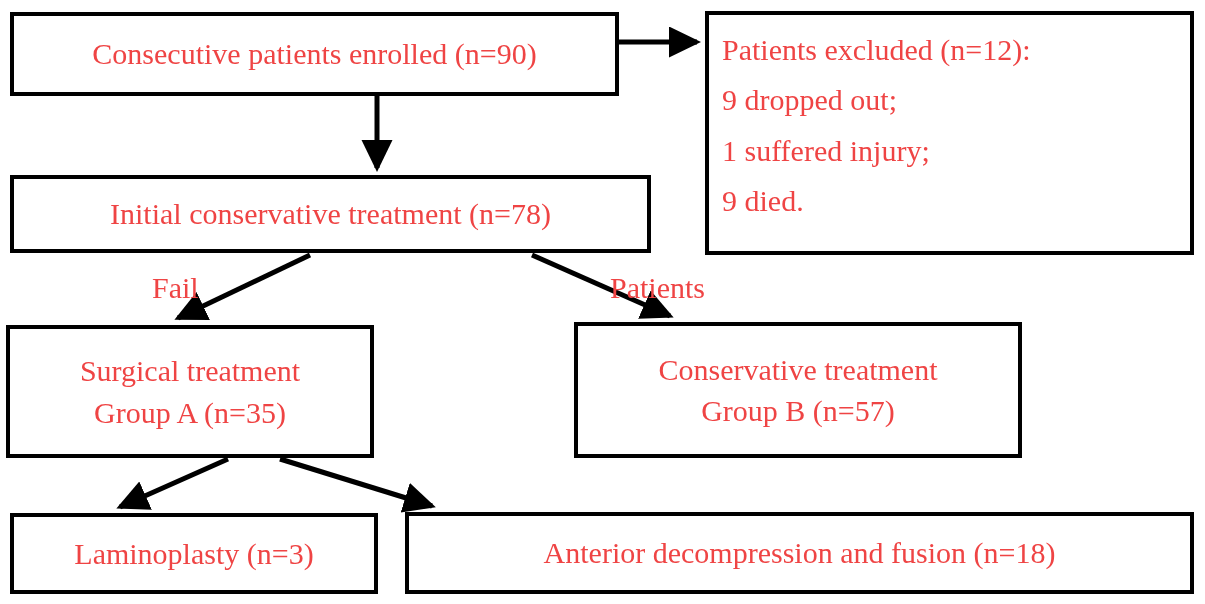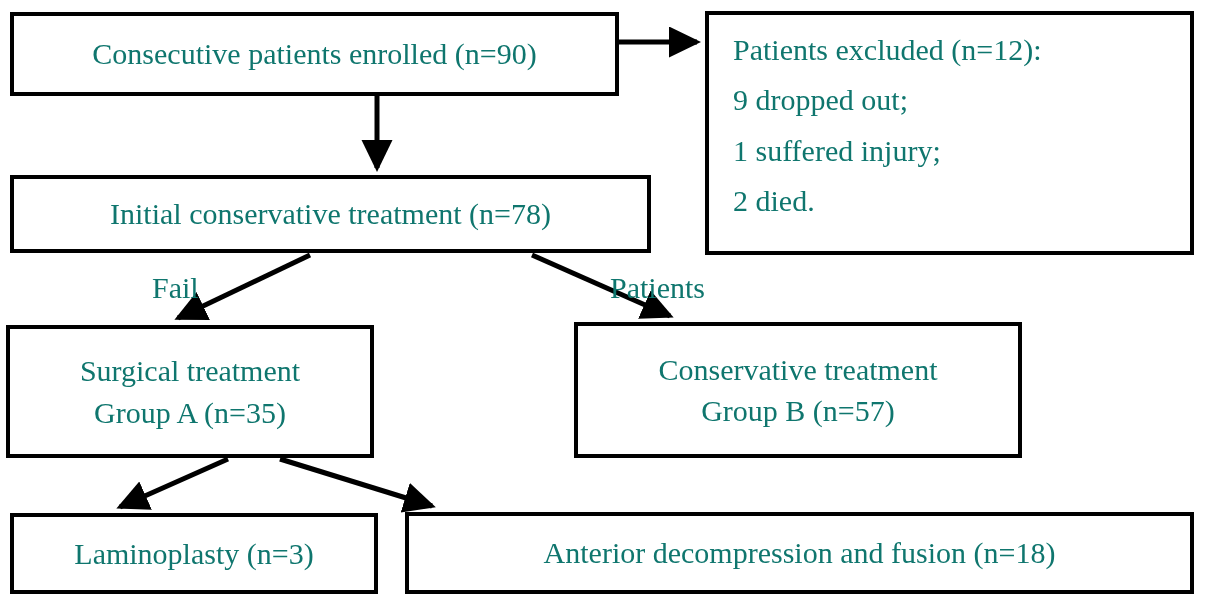--- a/index.html
+++ b/index.html
@@ -6,42 +6,42 @@
     margin: 0;
     padding: 0;
     background: #ffffff;
   }
   #flowchart-root {
     position: relative;
     width: 1205px;
     height: 604px;
     background: #ffffff;
     font-family: "Liberation Serif", "DejaVu Serif", serif;
-    color: #0f766e;
+    color: #ef4444;
     overflow: hidden;
   }
   .node-box {
     position: absolute;
     box-sizing: border-box;
     border: 4px solid #000000;
     background: #ffffff;
     display: flex;
     flex-direction: column;
     align-items: center;
     justify-content: center;
     text-align: center;
     line-height: 1.38;
     font-size: 30px;
     z-index: 3;
   }
   .node-box.align-left {
     align-items: flex-start;
     text-align: left;
     justify-content: flex-start;
-    padding: 14px 0 0 24px;
+    padding: 14px 0 0 13px;
   }
   .node-line {
     display: block;
     white-space: nowrap;
   }
   .node-box.align-left .node-line {
     margin: 0 0 9px 0;
   }
   .edge-label {
     position: absolute;
@@ -107,21 +107,21 @@
   </svg>
 
   <div class="node-box" id="box-enrolled">
     <span class="node-line">Consecutive patients enrolled (n=90)</span>
   </div>
 
   <div class="node-box align-left" id="box-excluded">
     <span class="node-line">Patients excluded (n=12):</span>
     <span class="node-line">9 dropped out;</span>
     <span class="node-line">1 suffered injury;</span>
-    <span class="node-line">2 died.</span>
+    <span class="node-line">9 died.</span>
   </div>
 
   <div class="node-box" id="box-initial">
     <span class="node-line">Initial conservative treatment (n=78)</span>
   </div>
 
   <div class="edge-label" id="label-fail">Fail</div>
 
   <div class="edge-label" id="label-success">Patients</div>
 

